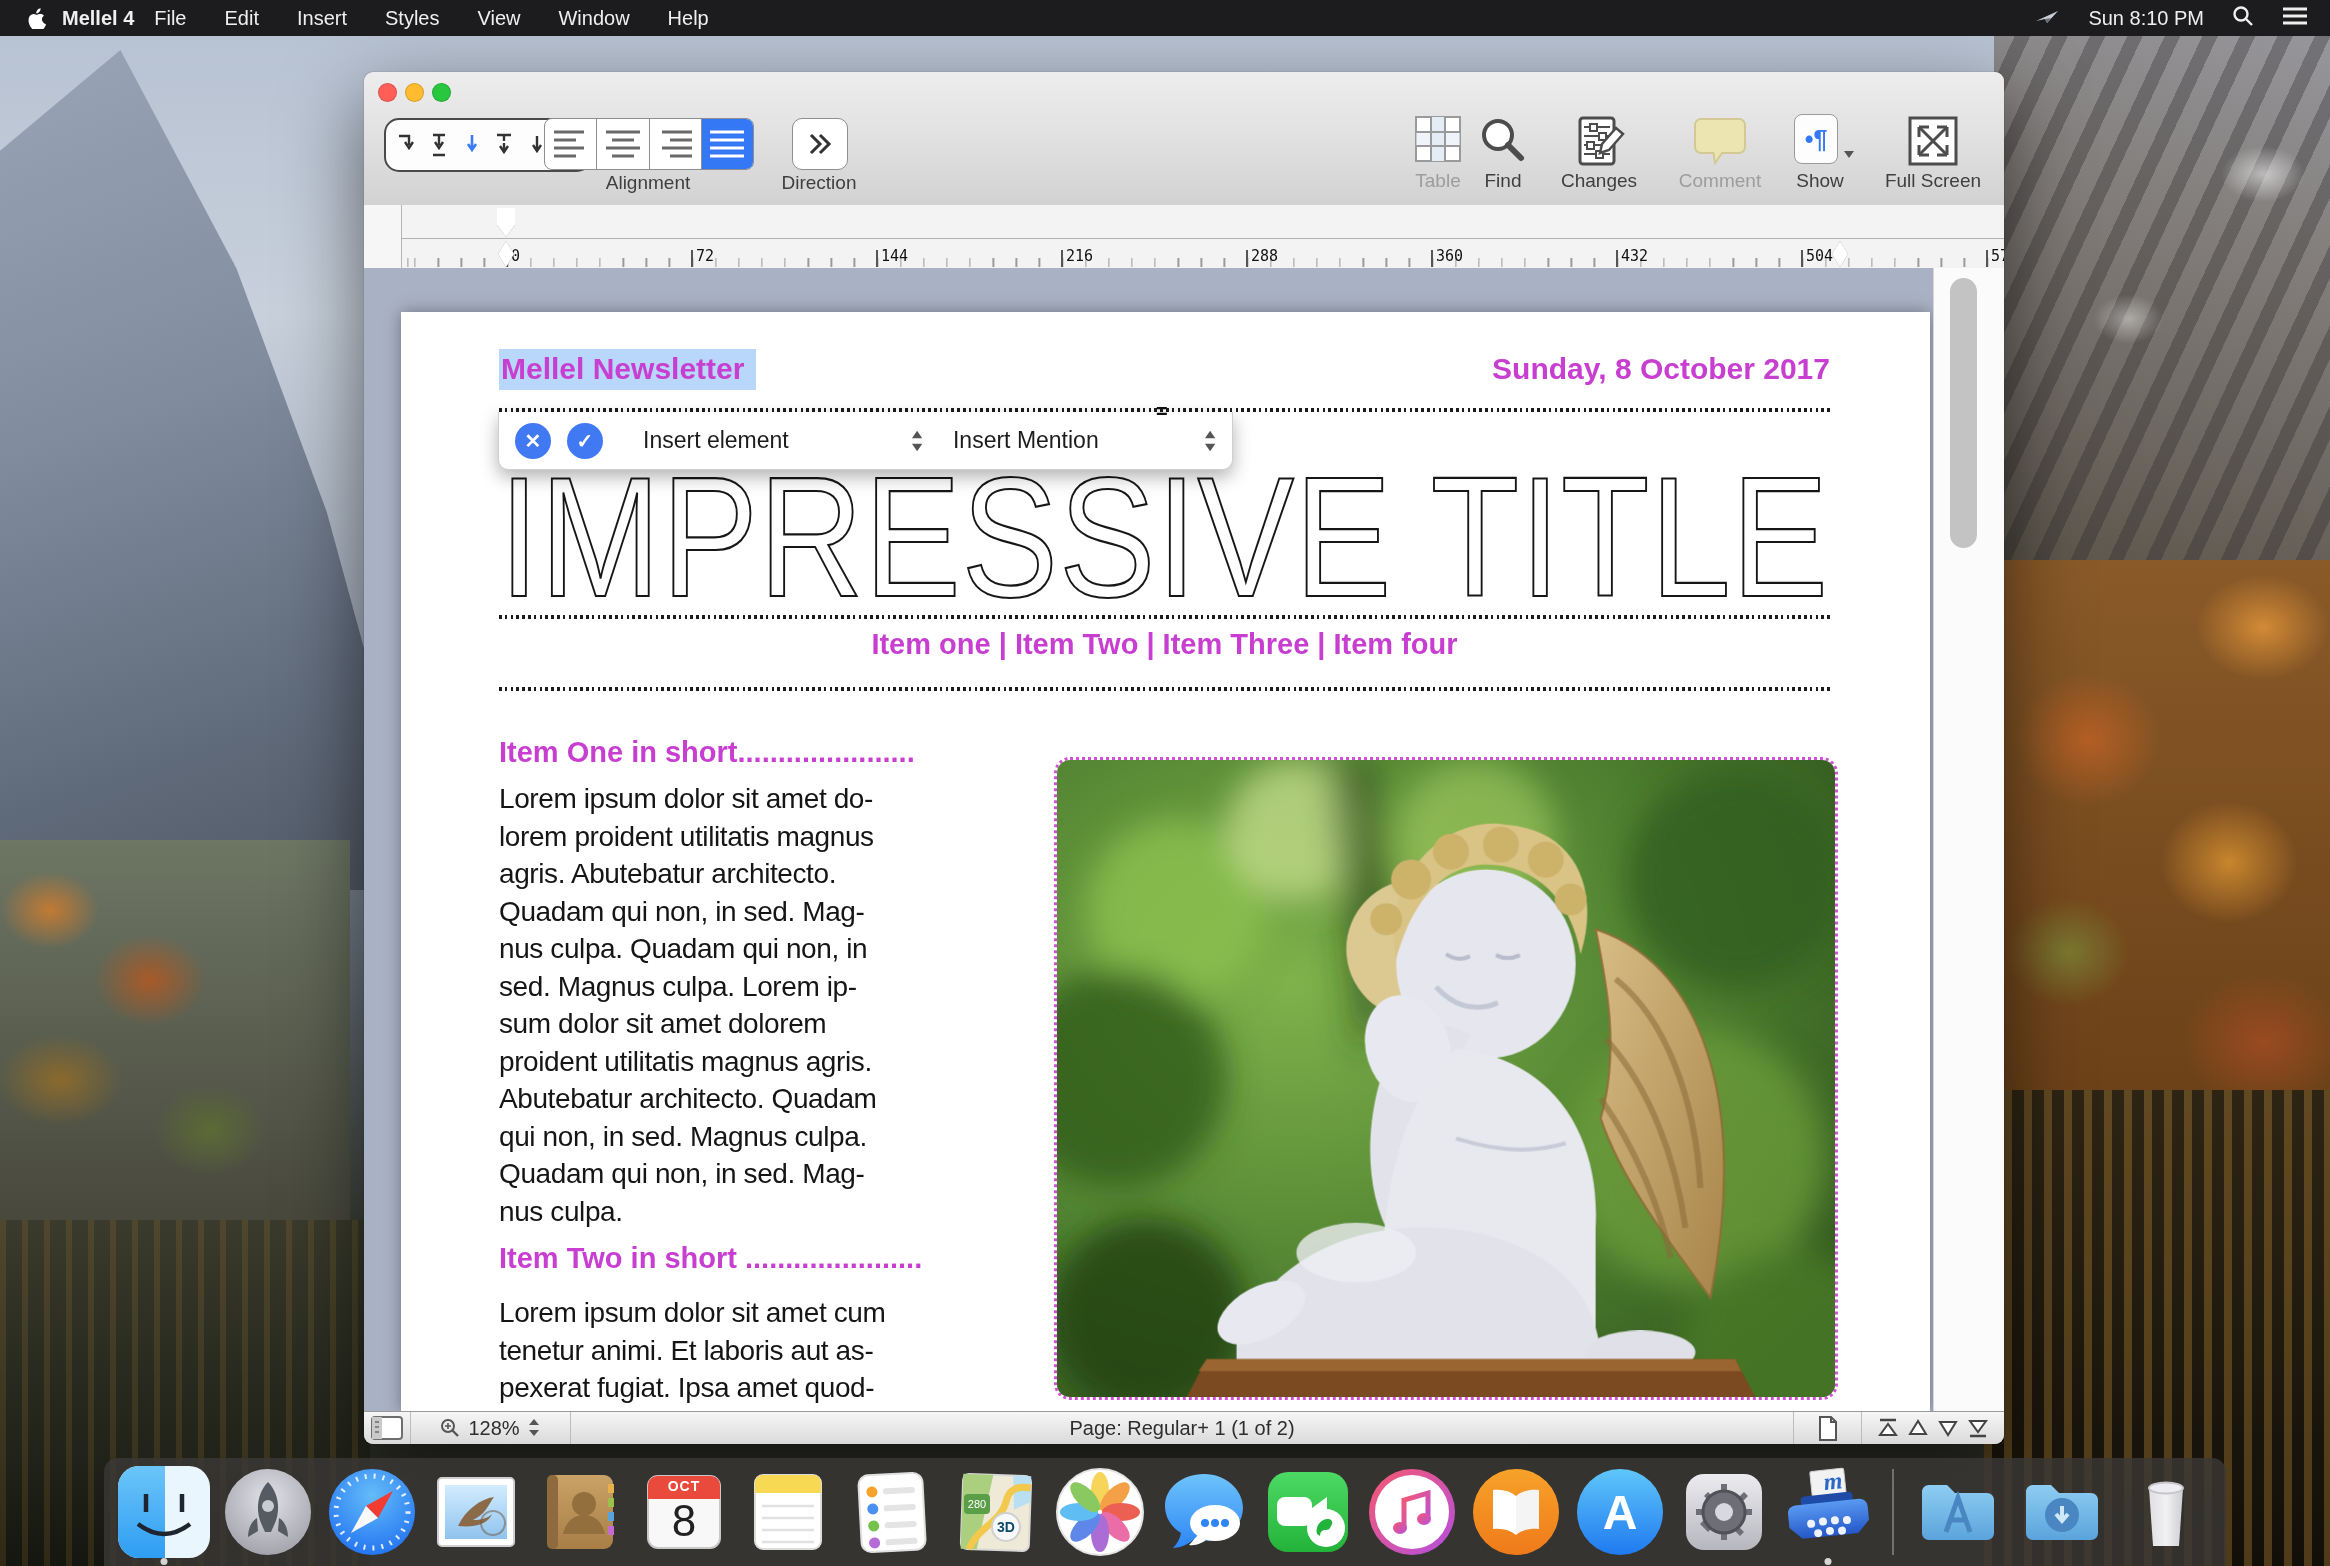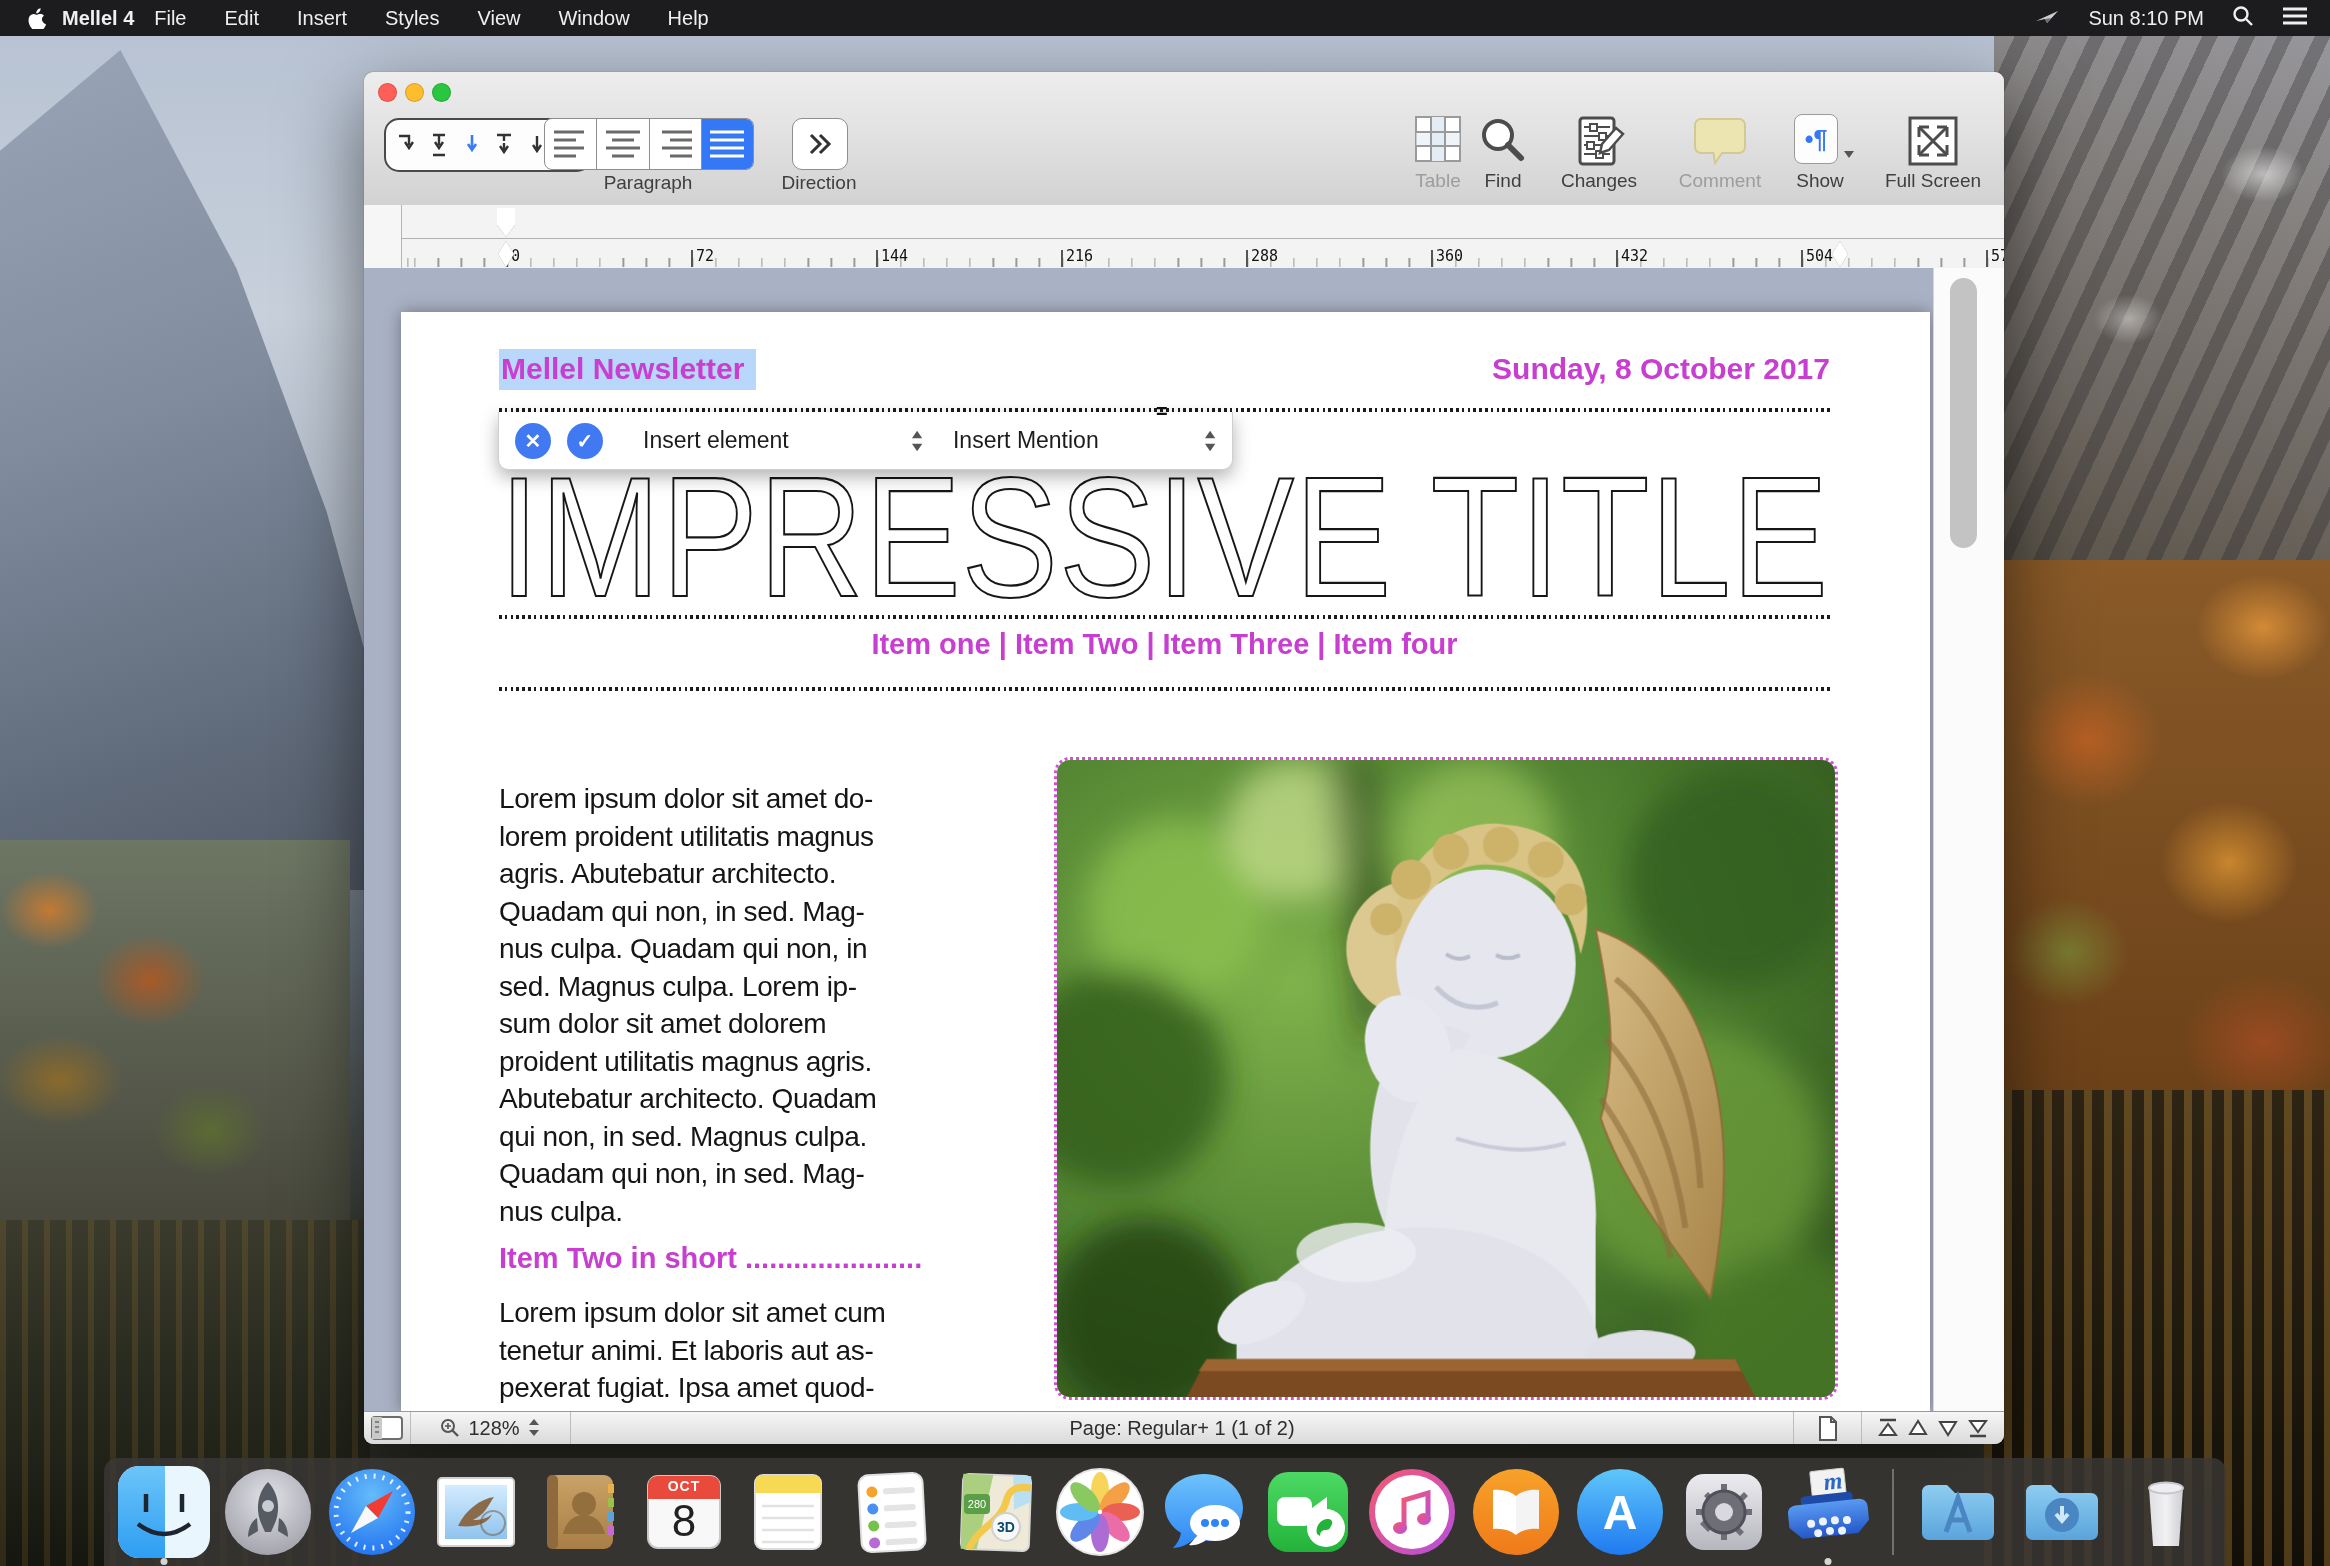--- a/index.html
+++ b/index.html
@@ -243,21 +243,21 @@
         <svg width="44" height="34" viewBox="0 0 44 34" stroke="#6a6a6a" stroke-width="3">
             <path d="M9,5h30 M17,13h22 M9,21h30 M17,29h22"></path>
           </svg>
       </div>
       <div class="seg sel">
         <svg width="44" height="34" viewBox="0 0 44 34" stroke="#fff" stroke-width="3">
             <path d="M5,5h34 M5,13h34 M5,21h34 M5,29h34"></path>
           </svg>
       </div>
     </div>
-    <div class="tb-label" style="left:180px;width:208px">Paragraph</div>
+    <div class="tb-label" style="left:180px;width:208px">Alignment</div>
 
     <div id="direction">
       <svg width="30" height="30" viewBox="0 0 30 30">
           <path d="M6,6l9,9-9,9 M15,6l9,9-9,9" fill="none" stroke="#333" stroke-width="3"></path>
         </svg>
     </div>
     <div class="tb-label" style="left:398px;width:114px">Direction</div>
 
 
     <div class="tbtn" style="left:1035px;width:78px">
@@ -373,20 +373,21 @@
       </div>
 
       <svg id="bigtitle" width="1335" height="155" viewBox="0 0 1335 155">
         <text x="0" y="138" font-size="170" letter-spacing="1" textLength="1330" lengthAdjust="spacingAndGlyphs" fill="none" stroke="#161616" stroke-width="2.2" font-family="Liberation Sans, sans-serif">IMPRESSIVE TITLE</text>
       </svg>
 
       <div class="dotline" id="dot2"></div>
       <div id="itemsrow" class="mag">Item one | Item Two | Item Three | Item four</div>
       <div class="dotline" id="dot3"></div>
 
+      <div class="colhead mag" id="h1">Item One in short......................</div>
       <div class="para" id="p1">Lorem ipsum dolor sit amet do-
 lorem proident utilitatis magnus
 agris. Abutebatur architecto.
 Quadam qui non, in sed. Mag-
 nus culpa. Quadam qui non, in
 sed. Magnus culpa. Lorem ip-
 sum dolor sit amet dolorem
 proident utilitatis magnus agris.
 Abutebatur architecto. Quadam
 qui non, in sed. Magnus culpa.

